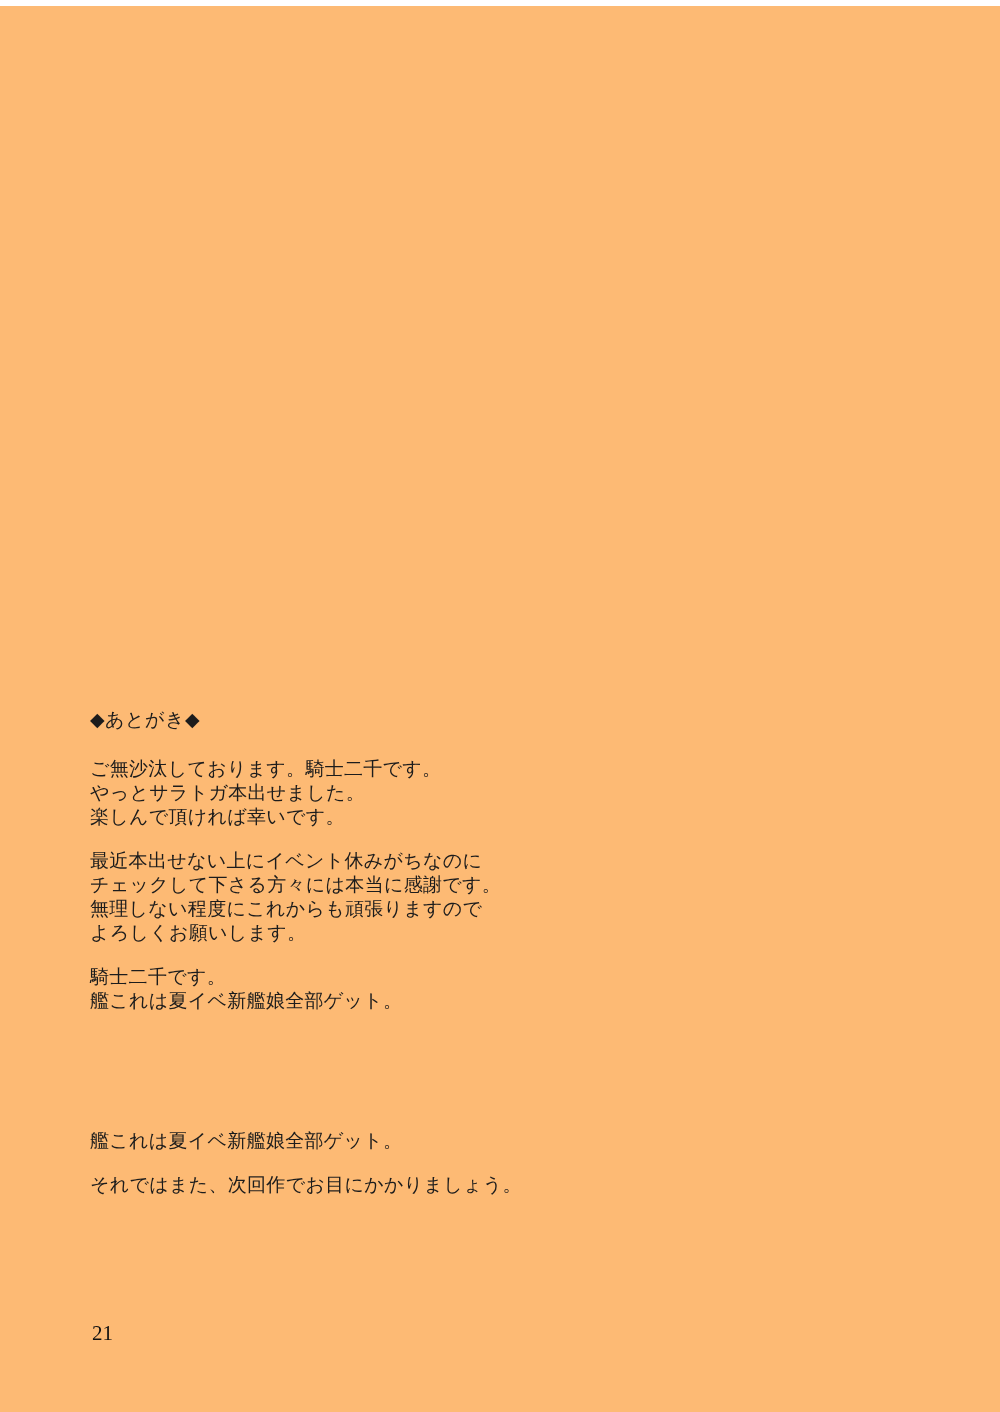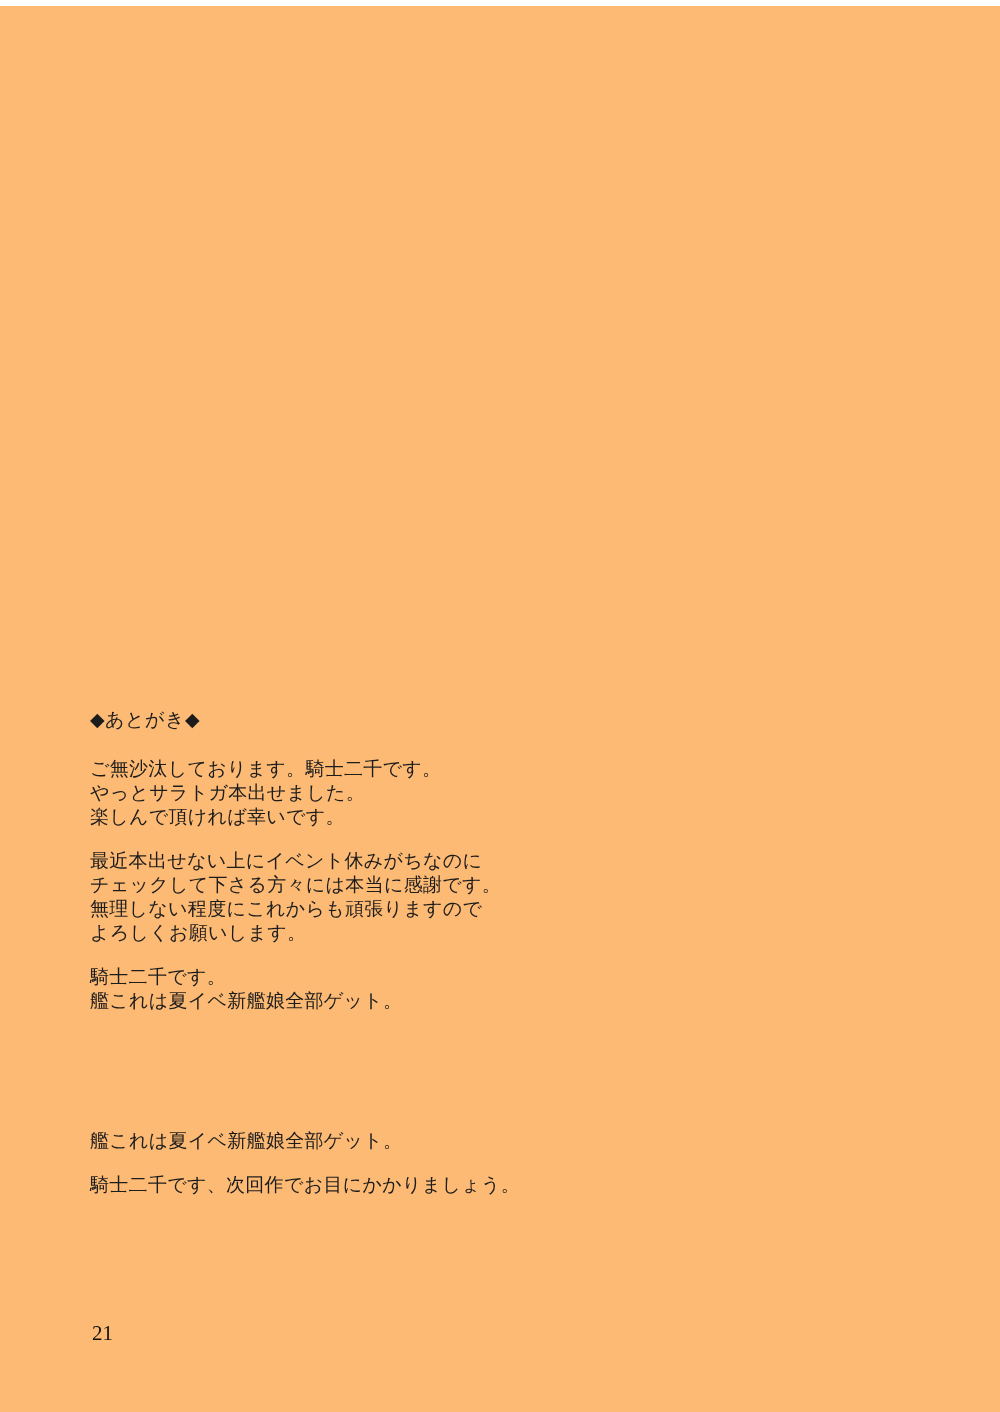--- a/index.html
+++ b/index.html
@@ -55,17 +55,17 @@
 <body>
 
 <div class="doc-page">
   <div class="afterword">
     <h2 class="afterword-heading">◆あとがき◆</h2>
     <div>
         <p class="para"><span>ご無沙汰しております。騎士二千です。</span><br><span>やっとサラトガ本出せました。</span><br><span>楽しんで頂ければ幸いです。</span></p>
         <p class="para"><span>最近本出せない上にイベント休みがちなのに</span><br><span>チェックして下さる方々には本当に感謝です。</span><br><span>無理しない程度にこれからも頑張りますので</span><br><span>よろしくお願いします。</span></p>
         <p class="para"><span>騎士二千です。</span><br><span>艦これは夏イベ新艦娘全部ゲット。</span><br><br></p>
         <p class="para"><br><br><br><span>艦これは夏イベ新艦娘全部ゲット。</span></p>
-        <p class="para"><span>騎士二千です、次回作でお目にかかりましょう。</span></p>
+        <p class="para"><span>それではまた、次回作でお目にかかりましょう。</span></p>
       </div>
   </div>
   <div class="page-number">21</div>
 </div>
 
 </body></html>

